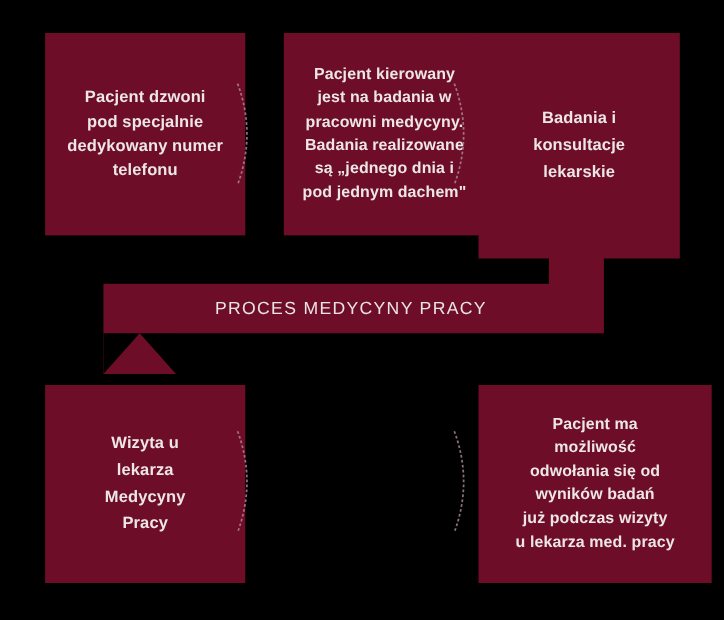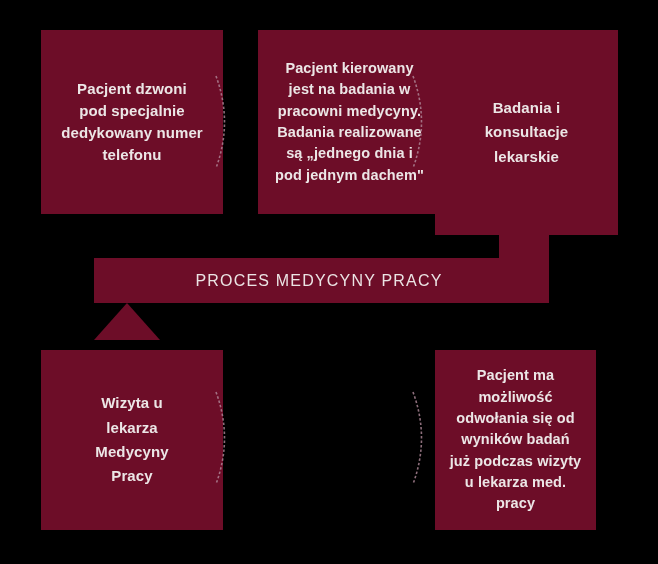--- a/index.html
+++ b/index.html
@@ -35,21 +35,21 @@
     letter-spacing: 0.1px;
     white-space: pre-line;
   }
   
   #box-call       { left: 41px;  top: 30px;  width: 182px; height: 184px; }
   #box-lab        { left: 238px; top: 30px;  width: 183px; height: 184px; margin-left: 20px; }
   #box-consult    { left: 435px; top: 30px;  width: 183px; height: 205px; }
   
   #box-visit      { left: 41px;  top: 350px; width: 182px; height: 180px; }
   #box-certificate{ left: 238px; top: 350px; width: 183px; height: 180px; }
-  #box-appeal     { left: 435px; top: 350px; width: 161px; height: 180px; }
+  #box-appeal     { left: 435px; top: 350px; width: 212px; height: 180px; }
 
   #box-call .box-text        { font-size: 15px; }
   #box-call .phone           { font-size: 19px; display: block; margin-top: 4px; letter-spacing: 0.4px;}
   #box-lab .box-text         { font-size: 14.5px; }
   #box-consult .box-text     { font-size: 15px; line-height: 1.62; }
   #box-visit .box-text       { font-size: 15px; line-height: 1.62; }
   #box-certificate .box-text { font-size: 14.5px; }
   #box-appeal .box-text      { font-size: 14.5px; }
 
   

